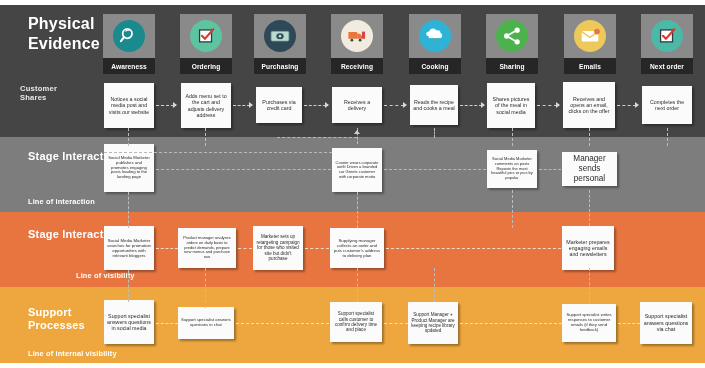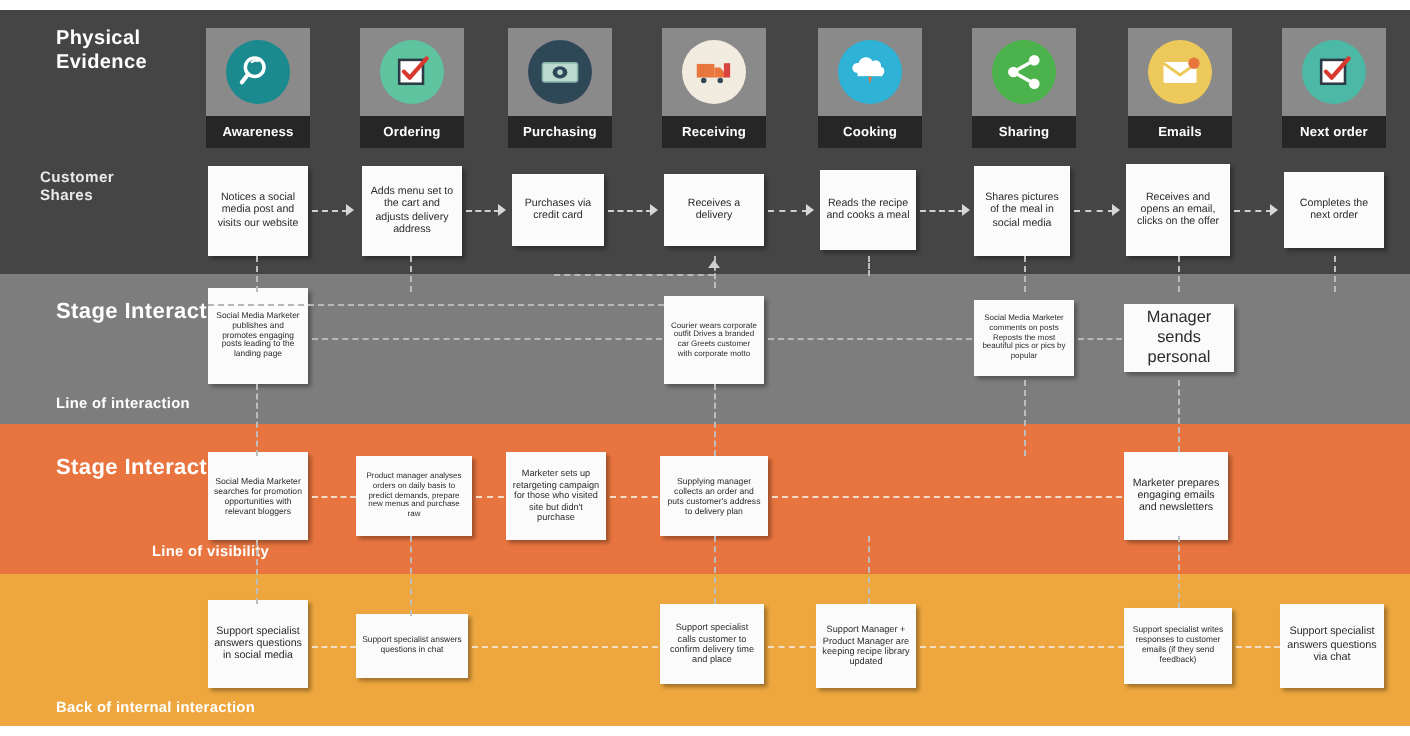--- a/index.html
+++ b/index.html
@@ -19,21 +19,21 @@
   .band-back{top:212px;height:75px;background:#e8753f;}
   .band-support{top:287px;height:76px;background:#eda73e;}
 
   
   .band-title{
     position:absolute;left:28px;
     color:#ffffff;font-weight:bold;
     line-height:1.22;
     letter-spacing:.2px;
   }
-  .t-physical{top:14px;font-size:10px;}
+  .t-physical{top:14px;font-size:16px;}
   .t-customer{top:84px;font-size:7.6px;left:20px;color:#e9e9e9;font-weight:bold;}
   .t-front{top:150px;font-size:11px;}
   .t-back{top:228px;font-size:11px;}
   .t-support{top:306px;font-size:11px;}
 
   .line-label{
     position:absolute;left:28px;
     color:#ffffff;font-size:7.4px;font-weight:bold;
     letter-spacing:.15px;
   }
@@ -125,24 +125,28 @@
   </div>
 
   <div class="band-title t-front">
     <div>Stage Interactions</div>
   </div>
 
   <div class="band-title t-back">
     <div>Stage Interactions</div>
   </div>
 
+  <div class="band-title t-support">
+    <div>Support</div>
+    <div>Processes</div>
+  </div>
 
   <div class="line-label l-interaction">Line of interaction</div>
   <div class="line-label l-visibility">Line of visibility</div>
-  <div class="line-label l-internal">Back of internal interaction</div>
+  <div class="line-label l-internal">Line of internal visibility</div>
 
   <div id="pe-host">
       <div class="pe-col" style="left: 103px;">
         <div class="pe-tile">
           <div class="pe-circle" style="background: rgb(26, 138, 143);">
             <svg width="22" height="22" viewBox="0 0 24 24">
               <circle cx="10.2" cy="9.4" r="5.1" fill="none" stroke="#fff" stroke-width="1.9"></circle>
               <line x1="6.6" y1="13.2" x2="3.2" y2="17.6" stroke="#fff" stroke-width="2.3" stroke-linecap="round"></line>
               <path d="M8.6 6.6a3.6 3.6 0 0 1 3.4-.6" fill="none" stroke="#fff" stroke-width="1.2" stroke-linecap="round"></path>
             </svg>

